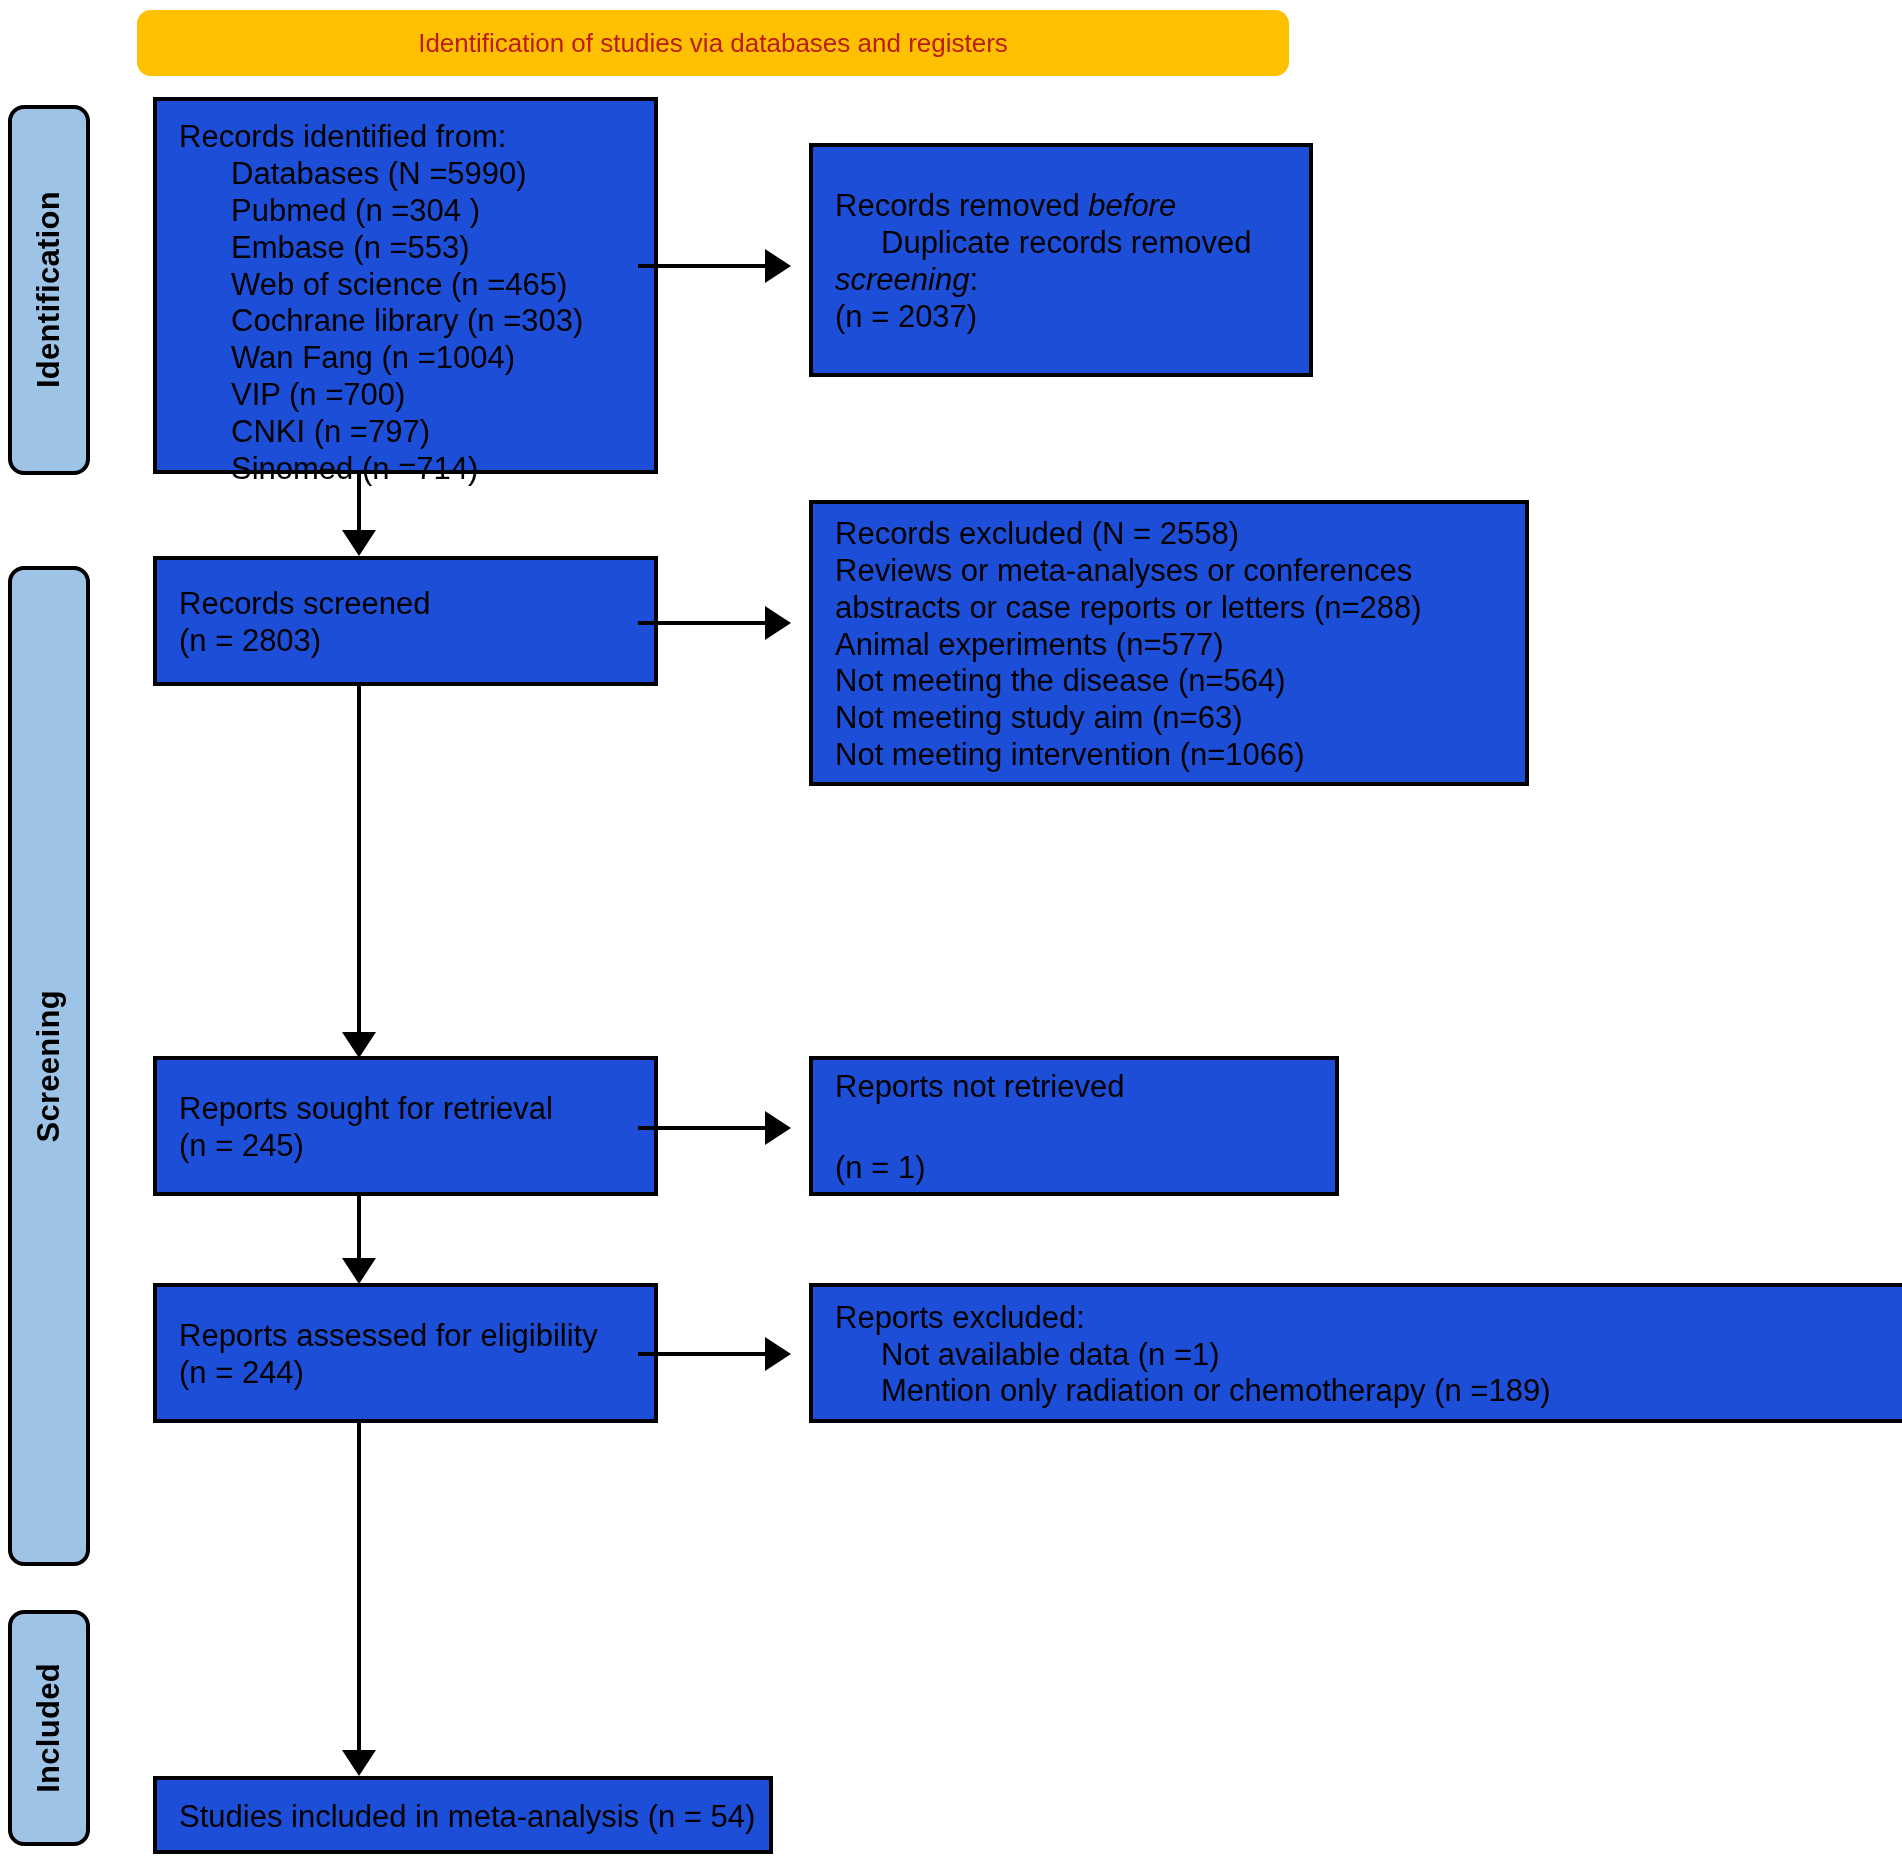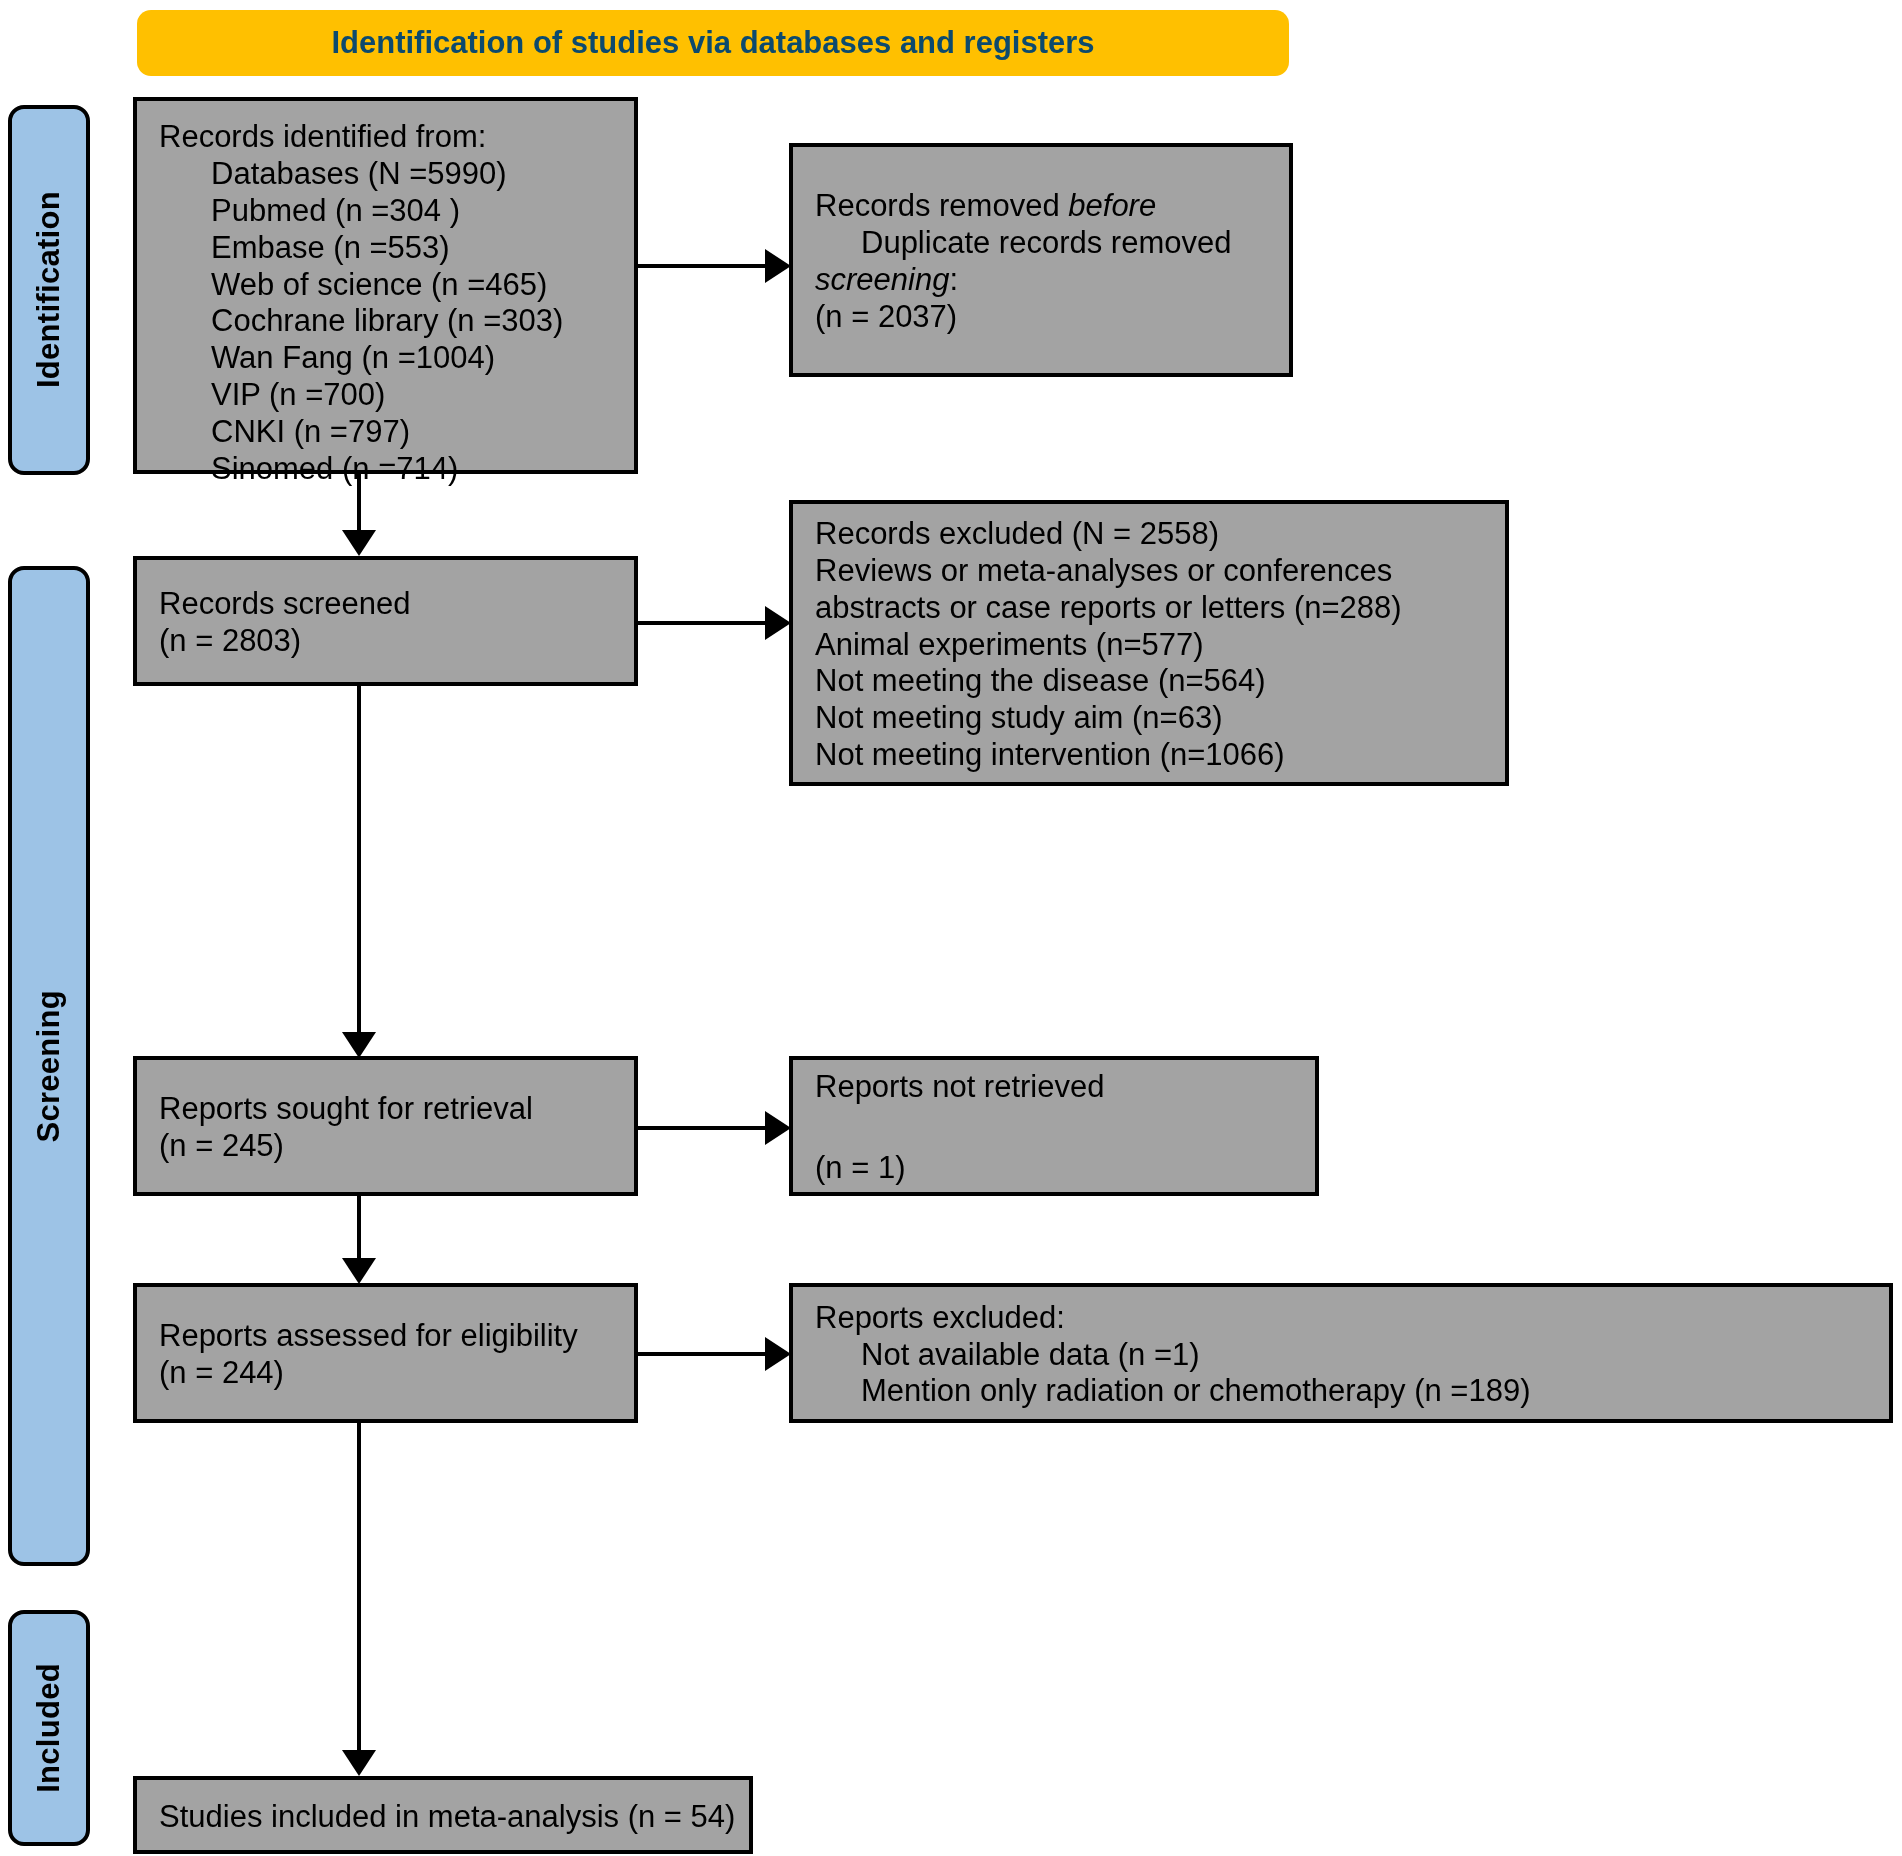--- a/index.html
+++ b/index.html
@@ -44,32 +44,33 @@
     position: absolute;
     background: #FFC000;
     border-radius: 14px;
     box-sizing: border-box;
     display: flex;
     align-items: center;
     justify-content: center;
     text-align: center;
   }
   .banner .banner-text {
-    font-weight: bold;
-    font-size: 31px;
-    color: #0c4a6e;
+    font-weight: normal;
+    font-size: 26px;
+    color: #b91c1c;
   }
 
   
   .box {
     position: absolute;
-    background: #a3a3a3;
+    background: #1d4ed8;
     border: 4px solid #000000;
     box-sizing: border-box;
     padding: 18px 16px 14px 22px;
+    margin-left: 20px;
   }
   .box .line {
     font-size: 31px;
     line-height: 1.19;
     color: #000000;
     white-space: nowrap;
   }
   .box .line.indent {
     padding-left: 52px;
   }

